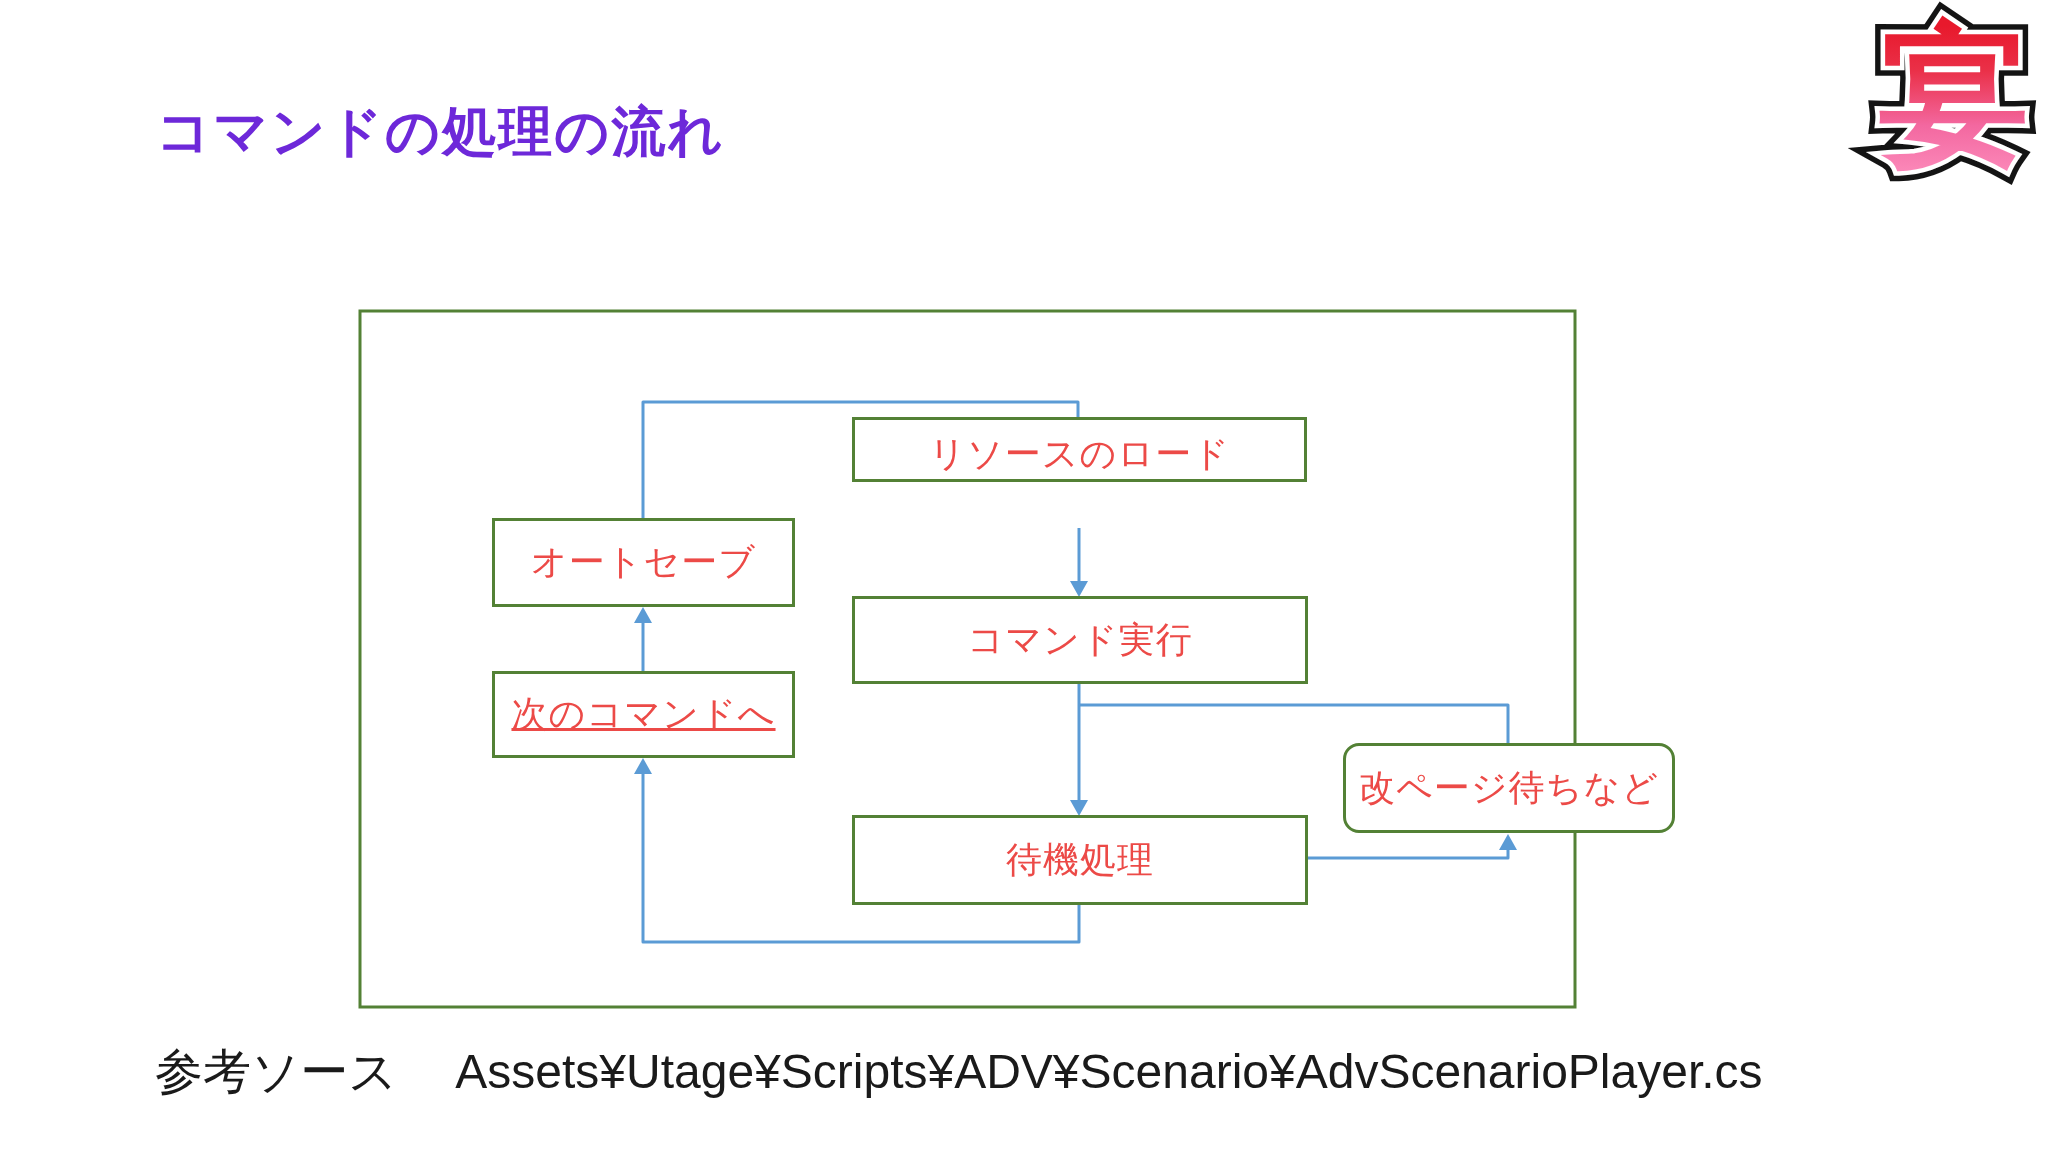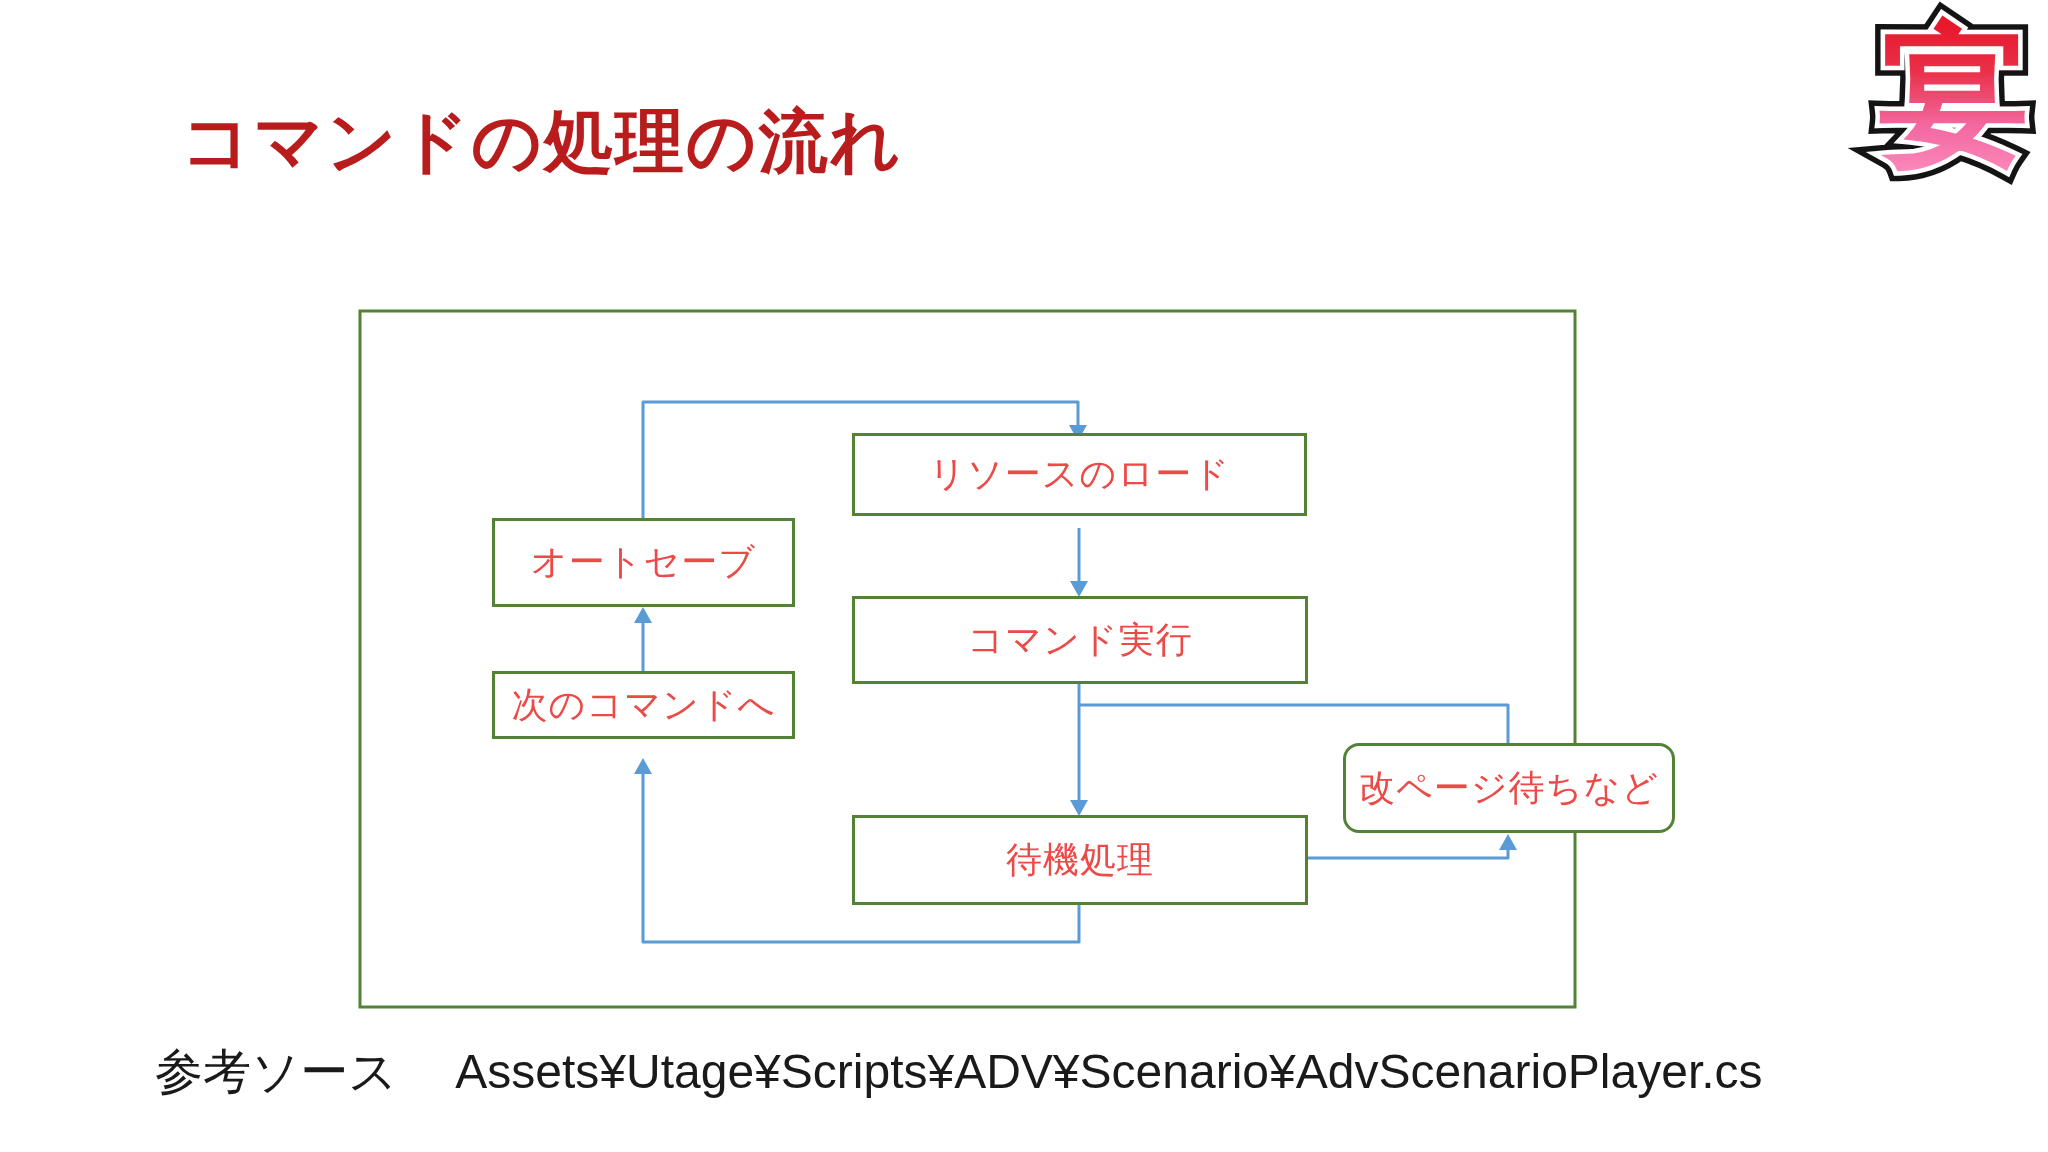--- a/index.html
+++ b/index.html
@@ -6,26 +6,25 @@
   .slide{
     position:relative;
     width:2048px;height:1152px;
     background:#ffffff;
     overflow:hidden;
     font-family:"Liberation Sans", sans-serif;
   }
   .title{
     position:absolute;
     left:156px;top:96px;
-    font-size:69px;
+    font-size:54px;
     font-weight:600;
     letter-spacing:2px;
-    color:#b91c1c;
+    color:#6d28d9;
     white-space:nowrap;
-    margin-left:25px;
   }
   
   .logo{position:absolute;left:1872px;top:2px;width:180px;height:200px;}
   .logo span{
     position:absolute;left:6px;top:10px;
     font-size:152px;line-height:1.1;font-weight:800;
     white-space:nowrap;
   }
   .logo-outline{-webkit-text-stroke:20px #141414;color:#141414;}
   .logo-white{-webkit-text-stroke:9px #ffffff;color:#ffffff;}
@@ -44,24 +43,24 @@
     background:#ffffff;
     border:3px solid #538135;
     color:#ec4a47;
     font-size:36px;
     letter-spacing:1px;
     white-space:nowrap;
     box-sizing:border-box;
   }
   .node.rounded{border-radius:30px;font-size:34px;}
   .n-frame  {left:160px; top:243px; width:423px; height:163px;}
-  .n-load   {left:852px; top:433px; width:455px; height:83px;}
+  .n-load   {left:852px; top:417px; width:455px; height:65px;align-items:flex-end;}
   .n-save   {left:492px; top:518px; width:303px; height:89px;}
   .n-exec   {left:852px; top:596px; width:456px; height:88px;}
-  .n-next   {left:492px; top:671px; width:303px; height:68px;}
+  .n-next   {left:492px; top:671px; width:303px; height:87px;text-decoration:underline;}
   .n-wait   {left:852px; top:815px; width:456px; height:90px;}
   .n-page   {left:1343px;top:743px; width:332px; height:90px;border-radius:16px;}
   
   .footer{
     position:absolute;
     left:155px;top:1040px;
     font-size:48px;
     color:#1a1a1a;
     white-space:nowrap;
   }

